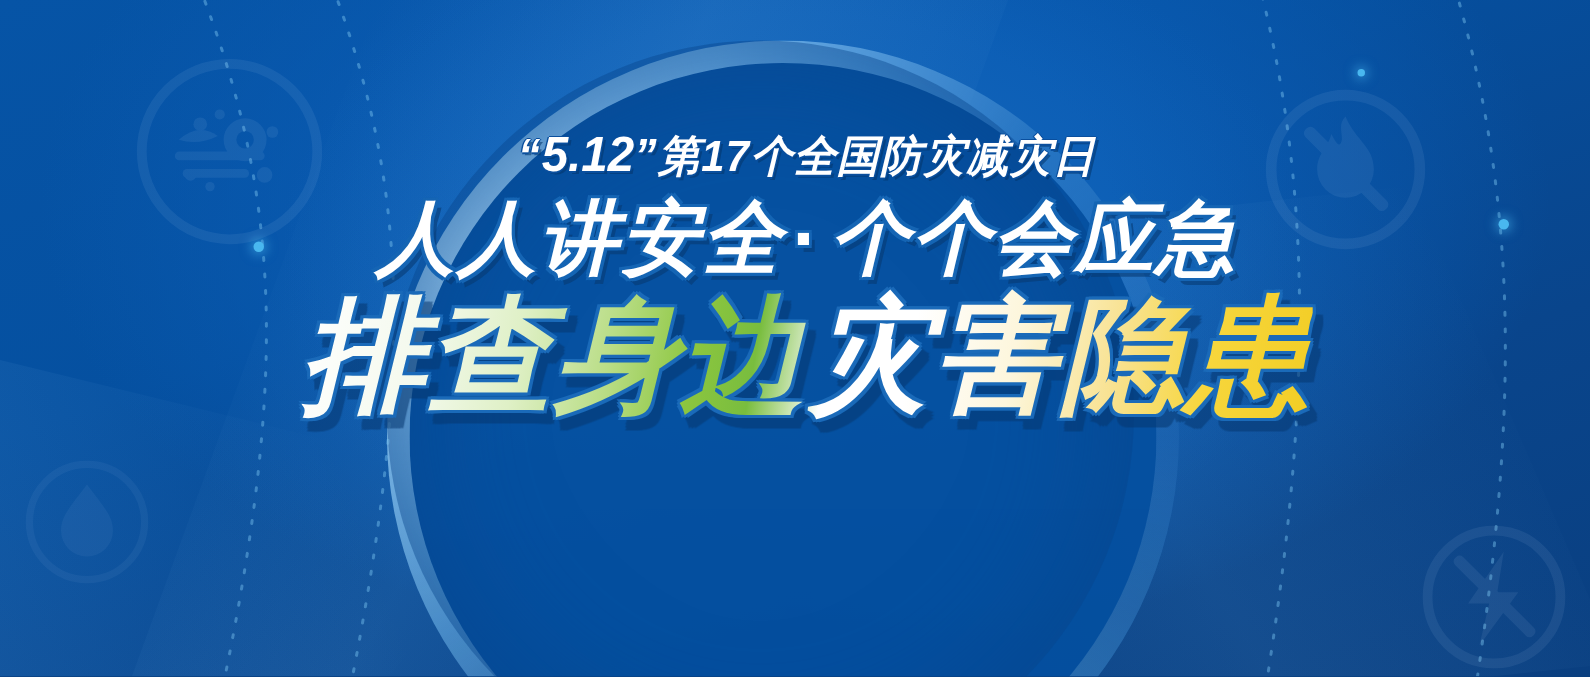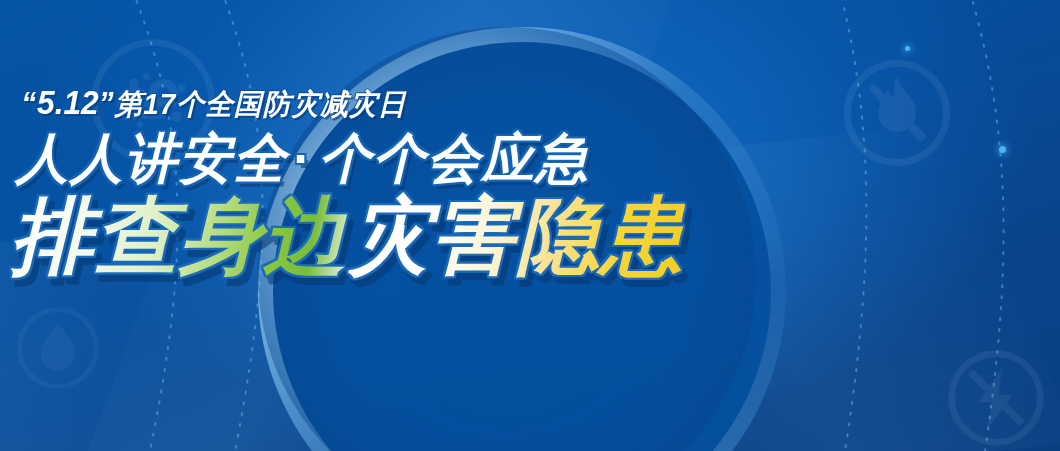--- a/index.html
+++ b/index.html
@@ -113,23 +113,23 @@
     background: #49b7ef;
     box-shadow: 0 0 7px 2px rgba(73,183,239,.55);
   }
   .spark-1 { left: 169px; top: 161px; }
   .spark-2 { left: 999px; top: 146px; }
   .spark-3 { left: 905px; top: 46px; width: 5px; height: 5px; }
 
   
   .headline {
     position: absolute;
-    left: 0; right: 0;
+    left: 16px; right: 0;
     top: 86px;
-    text-align: left;
+    text-align: center;
   }
 
   .line-1 {
     font-size: 29px;
     font-weight: 700;
     font-style: italic;
     letter-spacing: 1px;
     color: #ffffff;
     line-height: 1;
     white-space: nowrap;

